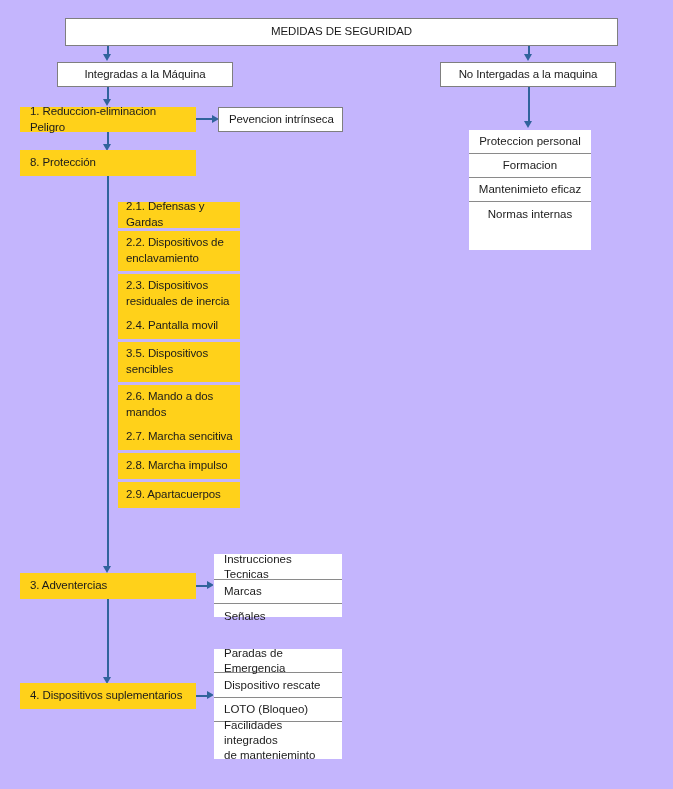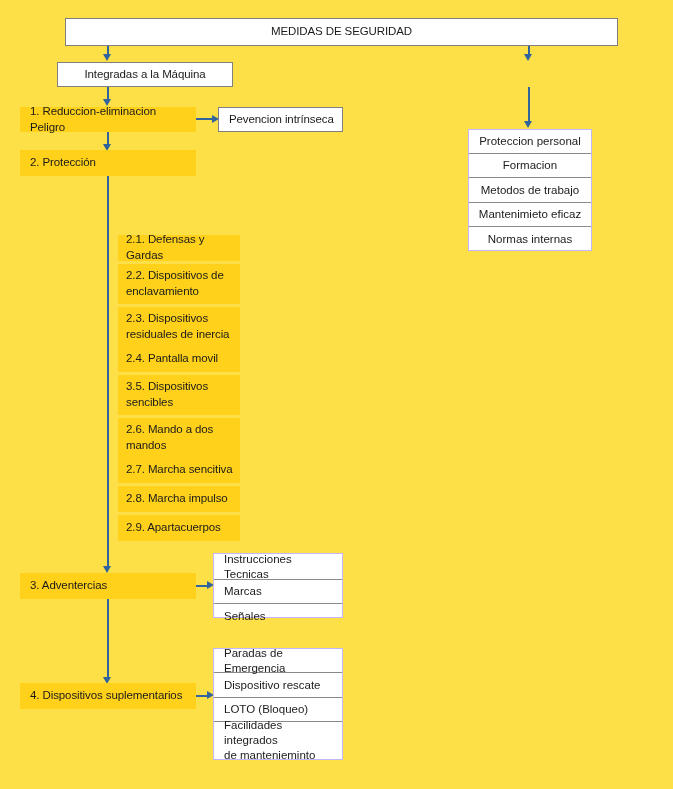--- a/index.html
+++ b/index.html
@@ -9,21 +9,21 @@
     background: #ffffff;
   }
   body {
     font-family: "Liberation Sans", sans-serif;
     color: #1a1a1a;
   }
   #canvas {
     position: relative;
     width: 673px;
     height: 789px;
-    background: #fde047;
+    background: #c4b5fd;
     overflow: hidden;
   }
   .node {
     position: absolute;
     box-sizing: border-box;
     display: flex;
     align-items: center;
     font-size: 11.5px;
     line-height: 1.35;
     letter-spacing: -0.1px;
@@ -46,21 +46,20 @@
     border: none;
     background: #FFD11A;
   }
   .pad-l {
     padding-left: 10px;
     padding-right: 6px;
   }
   .pad-l2 {
     padding-left: 8px;
     padding-right: 5px;
-    margin-top: 33px;
   }
   .stack {
     position: absolute;
     box-sizing: border-box;
     border: 1px solid #c4b5fd;
     background: #ffffff;
   }
   .stack-row {
     box-sizing: border-box;
     border-bottom: 1px solid #8a8a8a;
@@ -123,20 +122,23 @@
   <div class="vline" style="left:107px; top:46px; width:1.6px; height:10px;"></div>
   <div class="arrow-down" style="left:103px; top:54px;"></div>
 
   <div class="vline" style="left:528px; top:46px; width:1.6px; height:10px;"></div>
   <div class="arrow-down" style="left:524px; top:54px;"></div>
 
   <div class="node center box-plain" style="left:20px; top:62px; width:176px; height:25px;margin-left:37px;">
     <span>Integradas a la Máquina</span>
   </div>
 
+  <div class="node center box-plain" style="left:440px; top:62px; width:176px; height:25px;">
+    <span>No Intergadas a la maquina</span>
+  </div>
 
   <div class="vline" style="left:107px; top:87px; width:1.6px; height:14px;"></div>
   <div class="arrow-down" style="left:103px; top:99px;"></div>
 
   <div class="vline" style="left:528px; top:87px; width:1.6px; height:36px;"></div>
   <div class="arrow-down" style="left:524px; top:121px;"></div>
 
   <div class="node left pad-l box-yellow" style="left:20px; top:107px; width:176px; height:25px;">
     <span>1. Reduccion-eliminacion Peligro</span>
   </div>
@@ -145,21 +147,21 @@
   <div class="arrow-right" style="left:212px; top:115px;"></div>
 
   <div class="node left pad-l box-plain" style="left:218px; top:107px; width:125px; height:25px;">
     <span>Pevencion intrínseca</span>
   </div>
 
   <div class="vline" style="left:107px; top:132px; width:1.6px; height:14px;"></div>
   <div class="arrow-down" style="left:103px; top:144px;"></div>
 
   <div class="node left pad-l box-yellow" style="left:20px; top:150px; width:176px; height:26px;">
-    <span>2.  Protección</span>
+    <span>8.  Protección</span>
   </div>
 
   <div class="vline" style="left:107px; top:176px; width:1.6px; height:392px;"></div>
   <div class="arrow-down" style="left:103px; top:566px;"></div>
 
   <div class="node left pad-l2 box-yellow" style="left:118px; top:202px; width:122px; height:26px;">
     <span>2.1. Defensas y Gardas</span>
   </div>
 
   <div class="node left pad-l2 box-yellow" style="left:118px; top:231px; width:122px; height:40px;">
@@ -243,23 +245,20 @@
     </div>
   </div>
 
   <div class="stack" style="left:468px; top:129px; width:124px; height:122px;">
     <div class="stack-row center" style="height:24px;">
       <span>Proteccion personal</span>
     </div>
     <div class="stack-row center" style="height:24px;">
       <span>Formacion</span>
     </div>
-    <div class="stack-row center" style="height:25px;">
-      <span>Metodos de trabajo</span>
-    </div>
     <div class="stack-row center" style="height:24px;">
       <span>Mantenimieto eficaz</span>
     </div>
     <div class="stack-row center" style="height:25px;">
       <span>Normas internas</span>
     </div>
   </div>
 
 </div>
 

